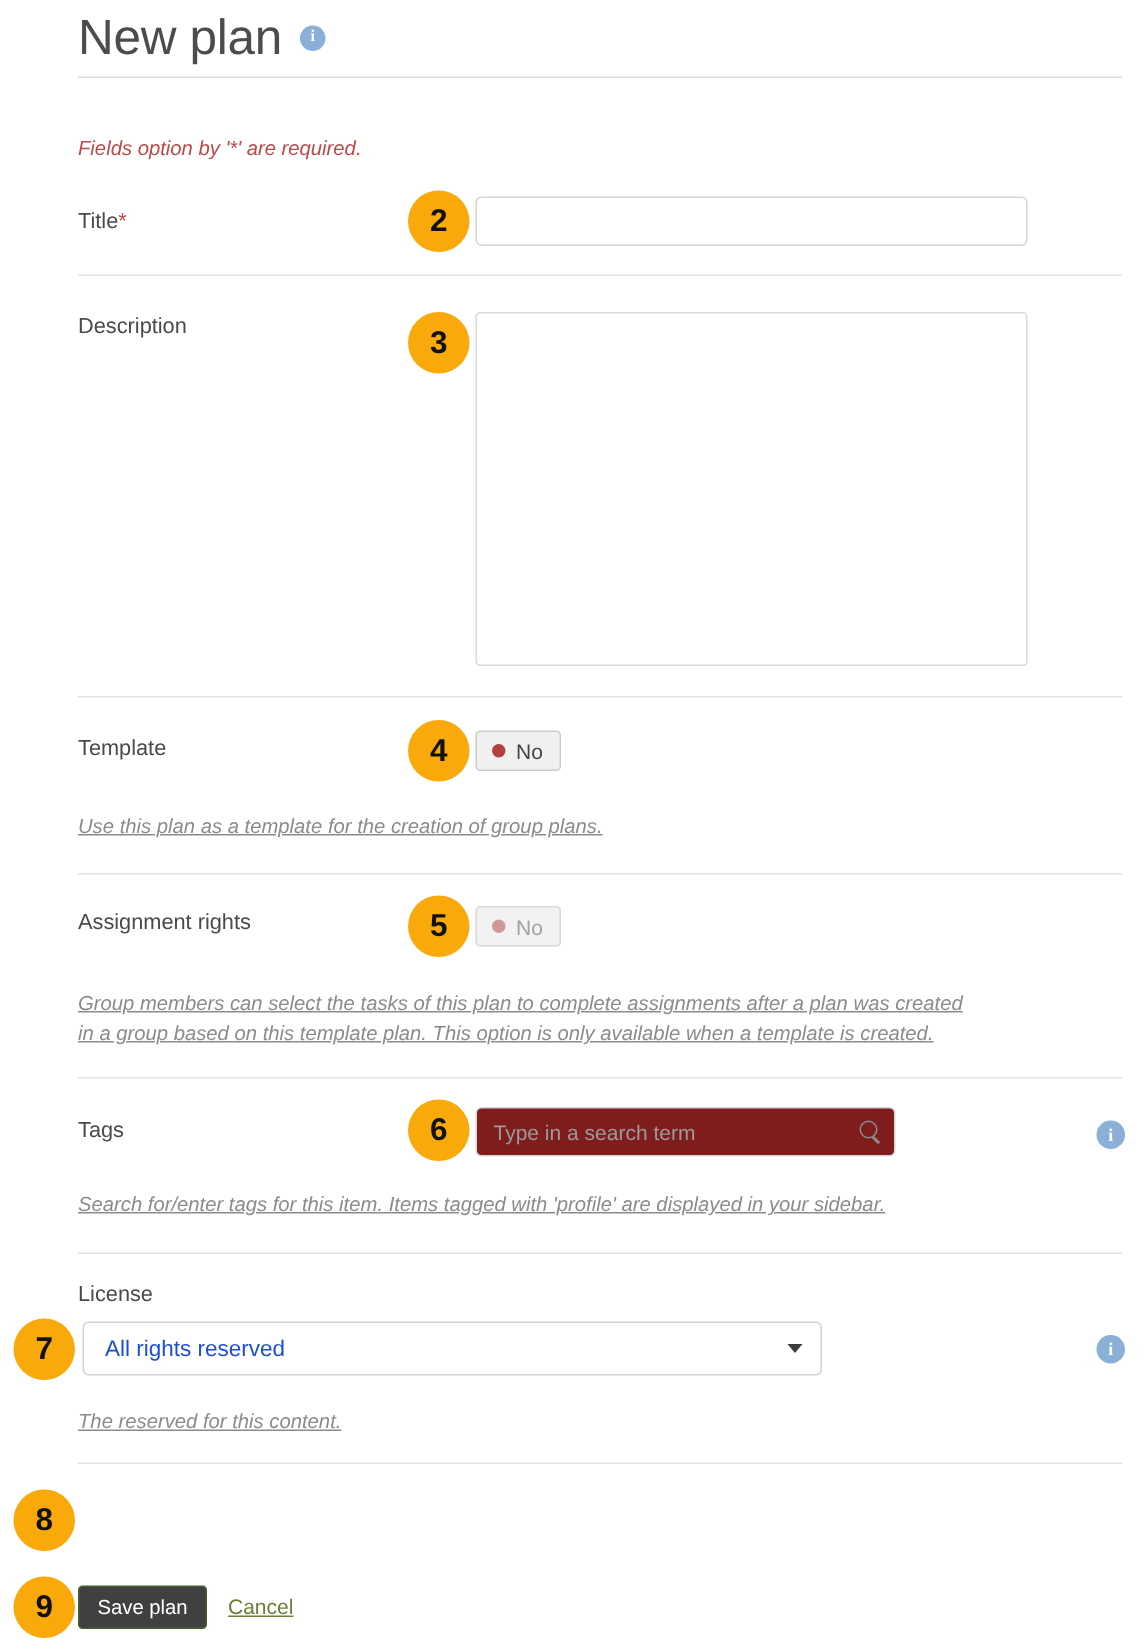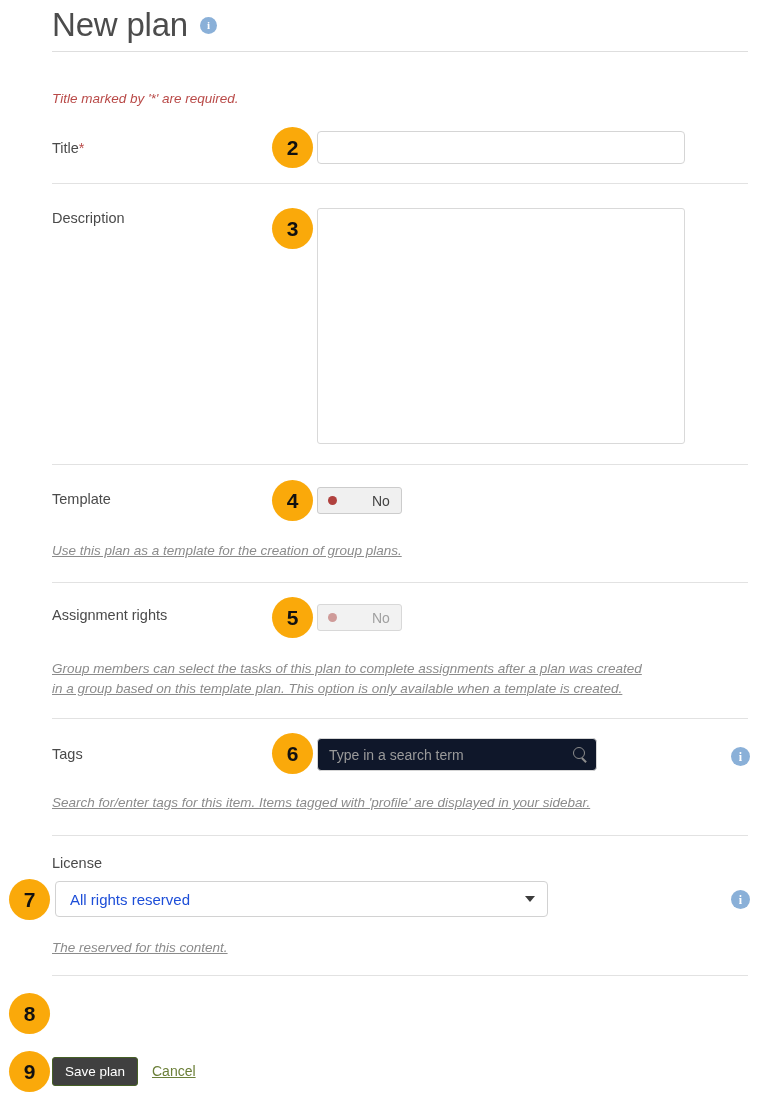--- a/index.html
+++ b/index.html
@@ -91,21 +91,21 @@
   .textarea-box {
     position: absolute;
     background: #ffffff;
     border: 1px solid #d9d9d9;
     border-radius: 3px;
   }
 
   .tags-input {
     position: absolute;
     left: 317px; top: 738px; width: 280px; height: 33px;
-    background: #0f172a;
+    background: #7f1d1d;
     border: 1px solid #d5d5d5;
     border-radius: 4px;
     display: flex; align-items: center;
     padding: 0 8px 0 11px;
   }
   .tags-placeholder {
     flex: 1;
     font-size: 14px;
     color: #9a9a9a;
   }
@@ -146,21 +146,20 @@
   }
   .switch .dot {
     width: 9px; height: 9px; border-radius: 50%;
     background: #b0413e;
     flex: none;
   }
   .switch .lbl {
     font-size: 14px;
     color: #444444;
     line-height: 1;
-    margin-left: 28px;
   }
   .switch.disabled { background: #f2f2f2; border-color: #d8d8d8; }
   .switch.disabled .dot { background: #cf9b99; }
   .switch.disabled .lbl { color: #a0a0a0; }
 
   
   .select-box {
     position: absolute;
     left: 55px; top: 881px; width: 493px; height: 36px;
     background: #ffffff;
@@ -255,21 +254,21 @@
 
 <div class="page">
 
   <div class="page-header">
     <div class="page-title">New plan</div>
     <div class="info-icon">
         <span>i</span>
       </div>
   </div>
 
-  <div class="required-note">Title marked by '*' are required.</div>
+  <div class="required-note">Fields option by '*' are required.</div>
 
   <div class="field-label" style="left:52px; top:140px;">
     <span>Title</span><span class="req-star">*</span>
   </div>
   <input class="text-input" style="left: 317px; top: 131px; width: 368px; height: 33px; padding: 0px 10px; font-size: 14px; color: rgb(51, 51, 51);" placeholder="">
   <div class="badge" style="left:272px; top:127px;">2</div>
 
   <div class="divider" style="top:183px;"></div>
 
   <div class="field-label" style="left:52px; top:210px;">Description</div>

